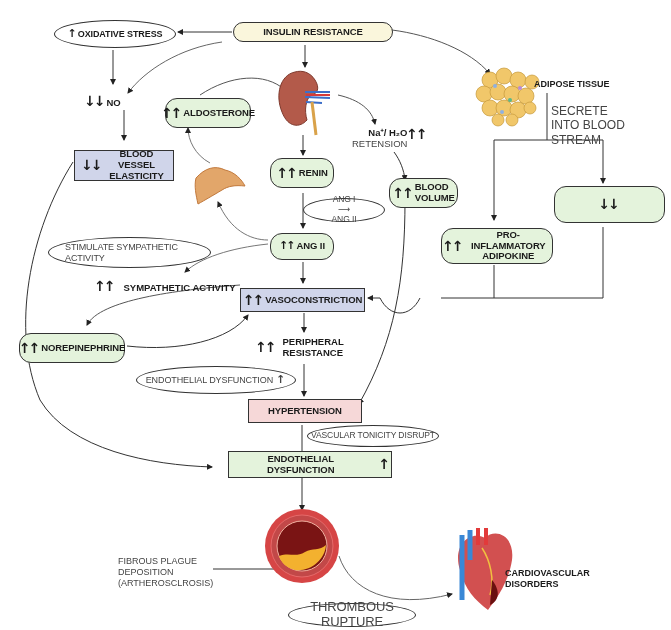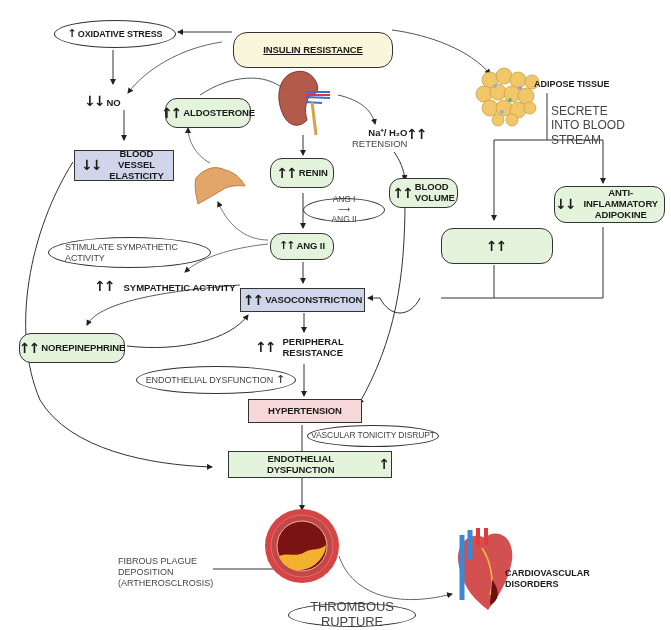--- a/index.html
+++ b/index.html
@@ -129,21 +129,21 @@
 
   <g>
     <path d="M460,570 C452,545 470,530 485,538 C495,528 515,535 512,560 C508,585 495,600 488,610 C475,600 465,590 460,570 Z" fill="#d25050"></path>
     <path d="M462,535 L462,600 M470,530 L470,560" stroke="#3a88d6" stroke-width="5"></path>
     <path d="M478,528 L478,545 M486,528 L486,545" stroke="#e23a3a" stroke-width="4"></path>
     <path d="M482,548 C490,560 495,580 490,595" stroke="#f0c040" stroke-width="1.5" fill="none"></path>
     <path d="M492,580 C500,590 500,600 490,605" fill="#6a1010"></path>
   </g>
 </svg>
 
-<div class="node pill-yellow" style="left:233px;top:32px;width:160px;height:36px;text-decoration:underline;">
+<div class="node pill-yellow" style="left:233px;top:22px;width:160px;height:20px;">
   <span>INSULIN RESISTANCE</span>
 </div>
 
 <div class="node ellipse bold" style="left:54px;top:20px;width:122px;height:28px;">
   <span class="arr">↑</span>
     <span>OXIDATIVE STRESS</span>
 </div>
 
 <div class="label" style="left:84px;top:93px;">
   <span class="arr big">↓↓</span><span>NO</span>
@@ -175,25 +175,25 @@
 <div class="node pill-green" style="left:389px;top:178px;width:69px;height:30px;">
   <span class="arr big">↑↑</span>
     <span style="width:40px;text-align:left;">BLOOD VOLUME</span>
 </div>
 
 <div class="label" style="left:534px;top:79px;font-size:9px;">ADIPOSE TISSUE</div>
 <div class="label light" style="left:551px;top:104px;width:80px;font-weight:normal;color:#444;font-size:12px;">SECRETE INTO BLOOD STREAM</div>
 
 <div class="node pill-green" style="left:554px;top:186px;width:111px;height:37px;">
   <span class="arr big">↓↓</span>
-    <span style="width:90px;">ANTI-INFLAMMATORY ADIPOKINE</span>
 </div>
 
 <div class="node pill-green" style="left:441px;top:228px;width:112px;height:36px;">
   <span class="arr big">↑↑</span>
+    <span style="width:90px;">PRO-INFLAMMATORY ADIPOKINE</span>
 </div>
 
 <div class="node ellipse" style="left:303px;top:198px;width:82px;height:24px;font-size:8.5px;flex-direction:column;">
   <span>ANG I</span>
     <span style="margin:0 2px;">⟶</span>
     <span>ANG II</span>
 </div>
 
 <div class="node pill-green" style="left:270px;top:233px;width:64px;height:27px;">
   <span class="arr">↑↑</span>

